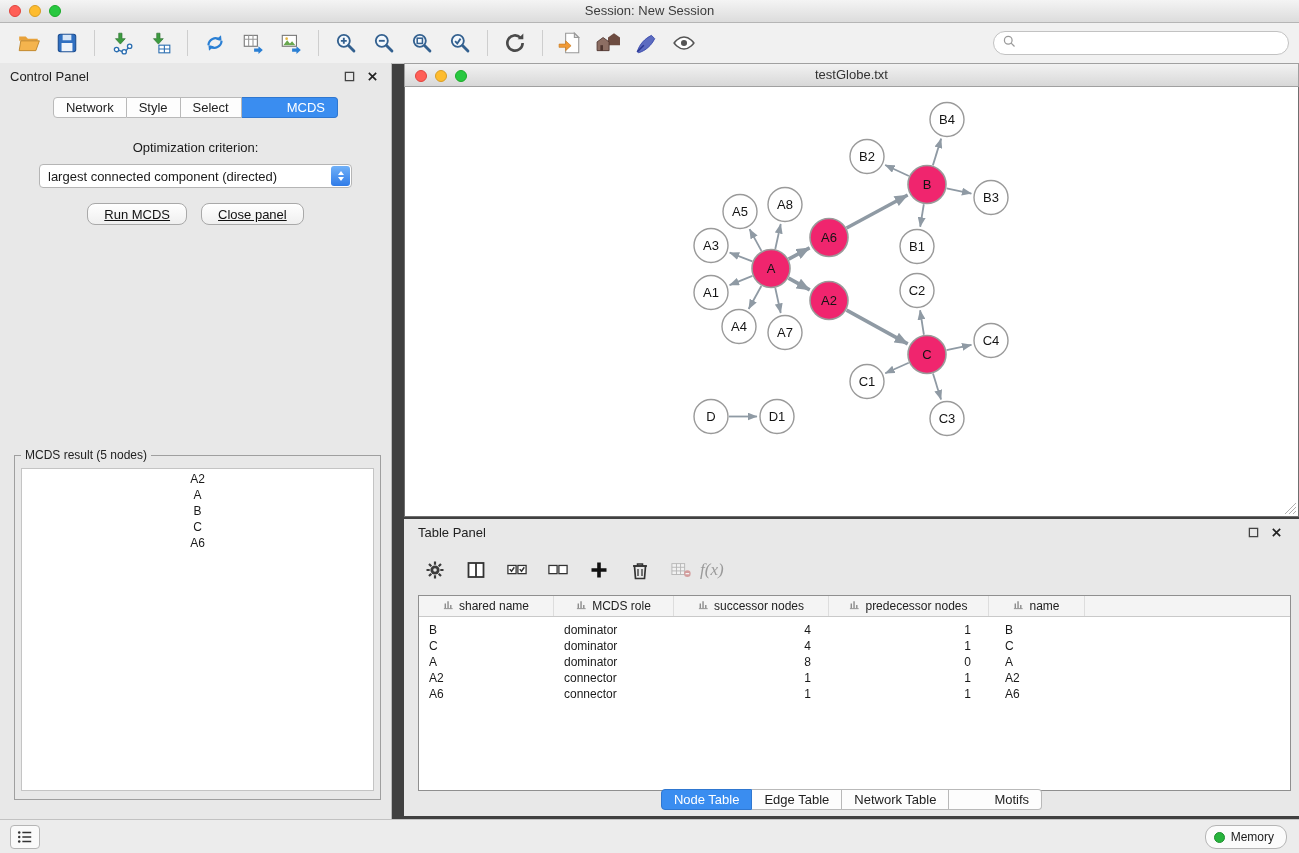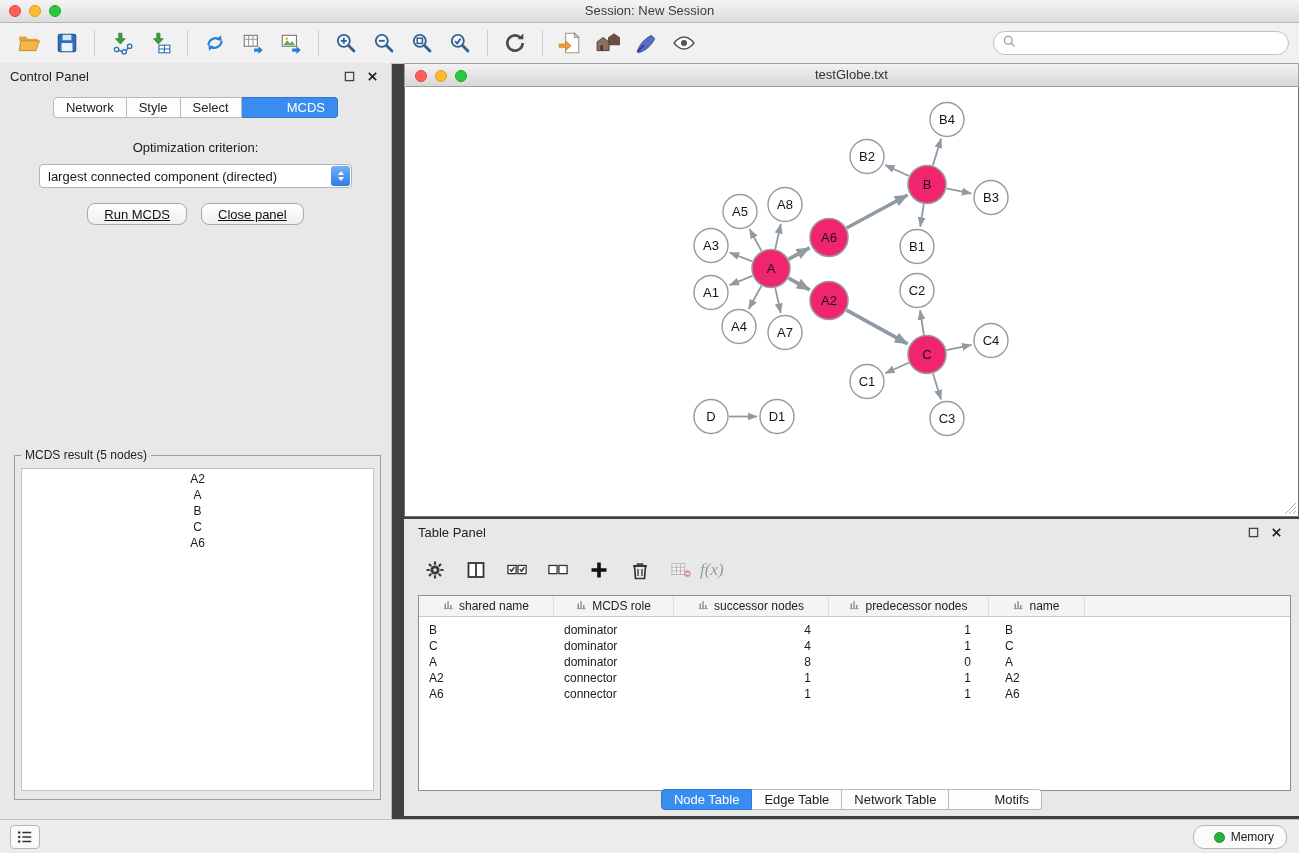--- a/index.html
+++ b/index.html
@@ -88,21 +88,21 @@
   .tr{display:flex;height:16px;align-items:center;font-size:12px;}
   .td{box-sizing:border-box;padding-left:10px;white-space:nowrap;flex:none;}
   .td.num{text-align:right;padding-right:18px;padding-left:0;}
   .td.name-col{padding-left:16px;}
   #tbl-tabs{position:absolute;left:0;right:0;bottom:6px;display:flex;margin-top:8px;}
 
   
   .statusbar{position:absolute;left:0;right:0;bottom:0;height:33px;background:#ececec;border-top:1px solid #c2c2c2;}
   .sb-left-btn{position:absolute;left:10px;top:5px;width:28px;height:22px;background:#fafafa;
                border:1px solid #b5b5b5;border-radius:4px;display:flex;align-items:center;justify-content:center;}
-  .memory-btn{position:absolute;right:12px;top:5px;height:22px;padding:0 12px 0 20px;background:#fbfbfb;
+  .memory-btn{position:absolute;right:12px;top:5px;height:22px;padding:0 12px 0 8px;background:#fbfbfb;
               border:1px solid #b5b5b5;border-radius:11px;display:flex;align-items:center;gap:6px;font-size:12px;}
   .mem-dot{width:11px;height:11px;border-radius:50%;background:#27b43c;border:1px solid #1d8f2e;box-sizing:border-box;}
 </style>
 </head>
 <body>
 
 <div class="app">
 
   <div class="titlebar">
     <div class="traffic">

